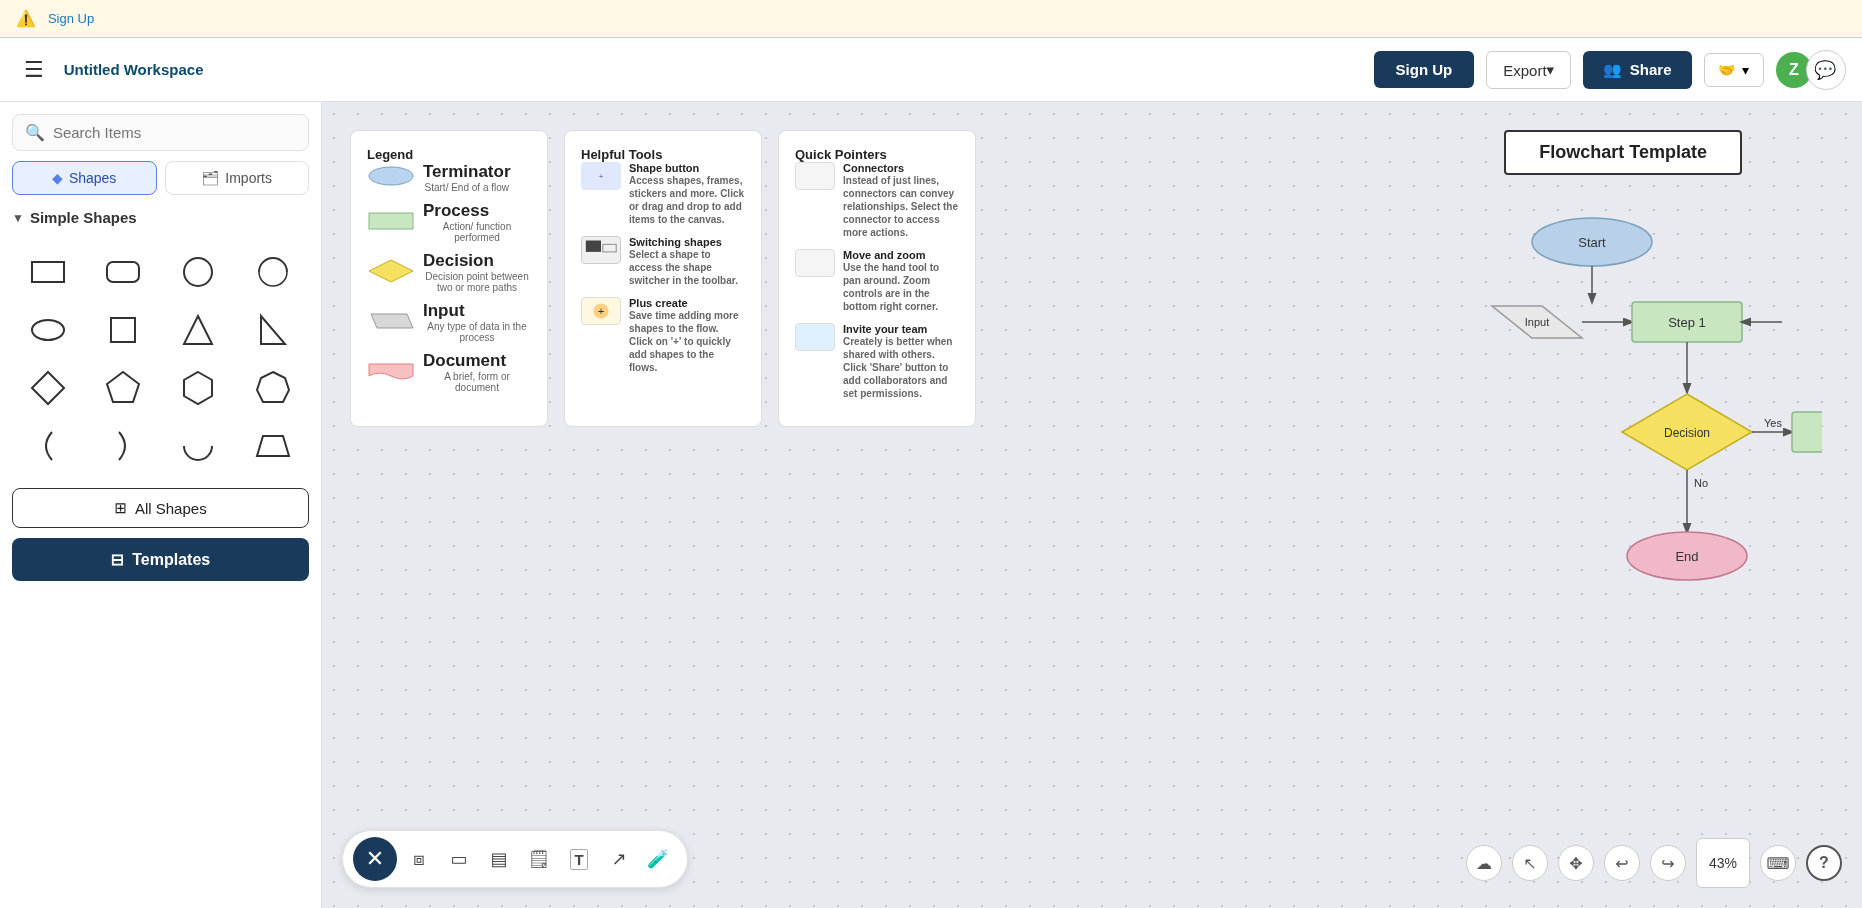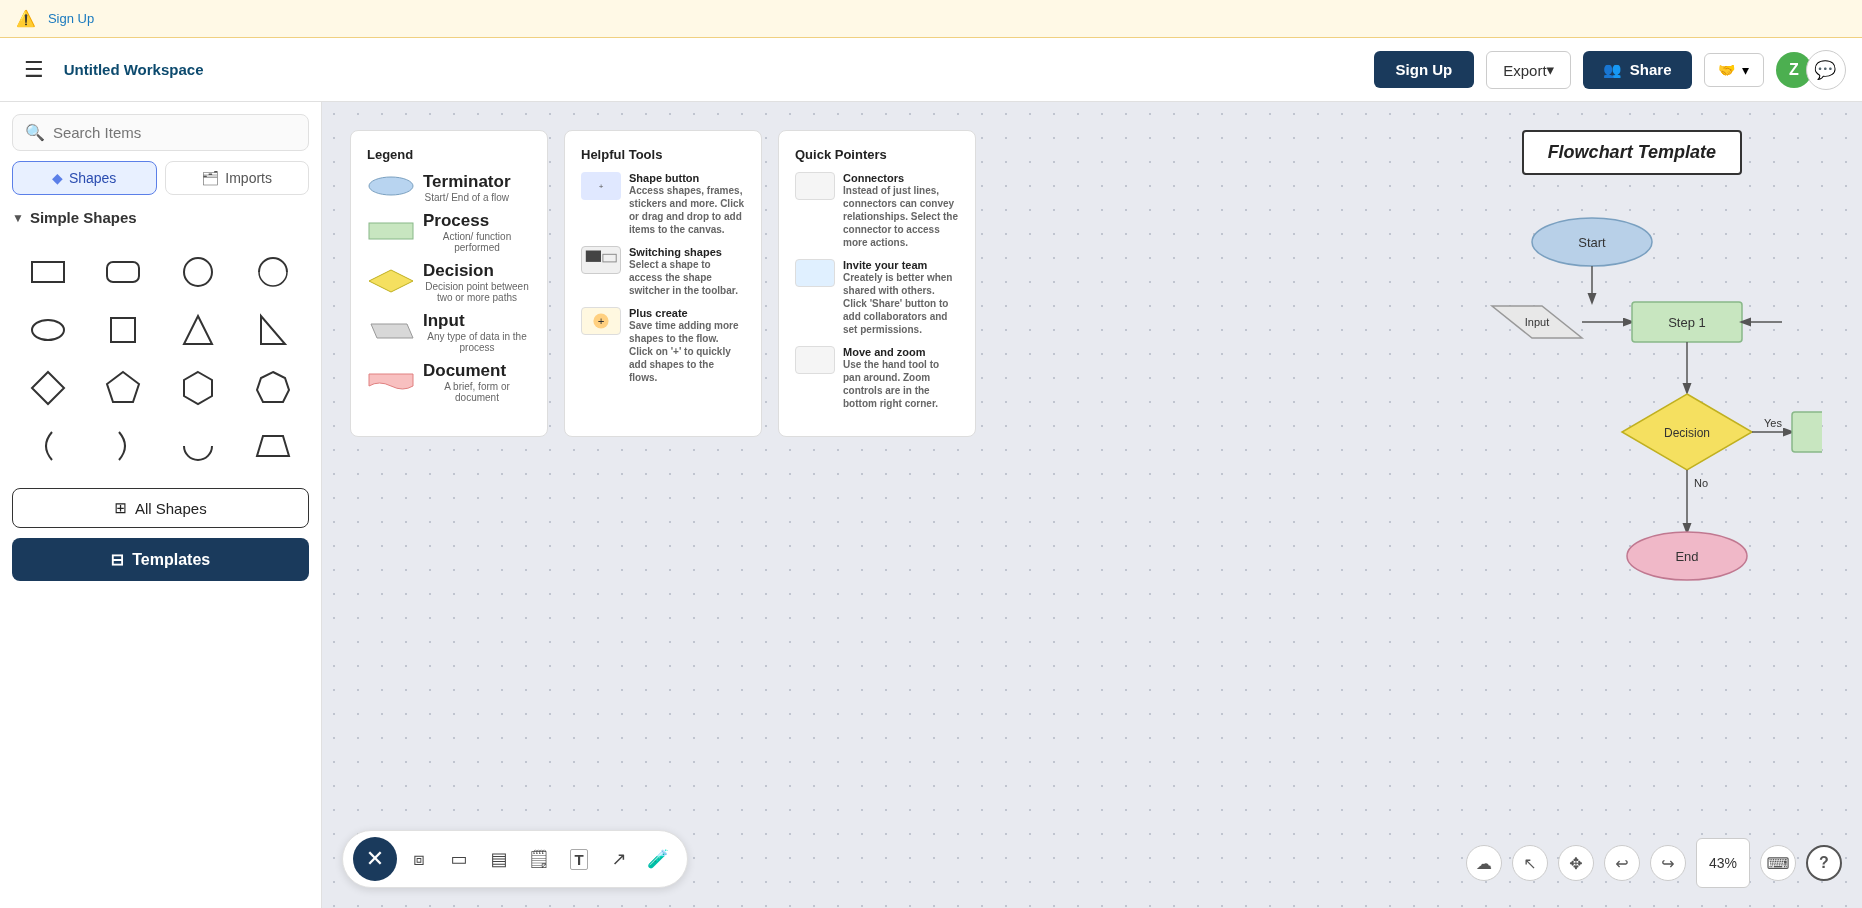--- a/index.html
+++ b/index.html
@@ -257,26 +257,25 @@
       background-size: 24px 24px;
     }
 
     
     .flowchart-title {
       position: absolute;
       top: 28px;
       right: 120px;
       background: #fff;
       border: 2px solid #333;
-      padding: 10px 24px;
+      padding: 10px 33px;
       font-size: 18px;
       font-weight: 700;
       border-radius: 4px;
       color: #222;
-      font-style: italic;
     }
 
     
     .info-cards {
       position: absolute;
       top: 28px;
       left: 28px;
       display: flex;
       gap: 16px;
     }
@@ -284,21 +283,20 @@
       background: #fff;
       border: 1px solid #ddd;
       border-radius: 8px;
       padding: 16px;
       width: 198px;
       font-size: 12px;
     }
     .info-card h3 {
       font-size: 13px;
       font-weight: 700;
-      margin-bottom: 10px;
       color: #222;
     }
     .legend-item {
       display: flex;
       align-items: center;
       gap: 8px;
       margin-bottom: 8px;
     }
     .legend-shape {
       flex-shrink: 0;
@@ -661,31 +659,31 @@
       <div class="info-card">
         <h3>Quick Pointers</h3>
         <div class="quick-item">
           <div class="quick-thumb"></div>
           <div class="helpful-text">
             <h4>Connectors</h4>
             <p>Instead of just lines, connectors can convey relationships. Select the connector to access more actions.</p>
           </div>
         </div>
         <div class="quick-item">
+          <div class="quick-thumb"></div>
+          <div class="helpful-text">
+            <h4>Move and zoom</h4>
+            <p>Use the hand tool to pan around. Zoom controls are in the bottom right corner.</p>
+          </div>
+        </div>
+        <div class="quick-item">
           <div class="quick-thumb" style="background:#e0f0ff;"></div>
           <div class="helpful-text">
             <h4>Invite your team</h4>
             <p>Creately is better when shared with others. Click 'Share' button to add collaborators and set permissions.</p>
-          </div>
-        </div>
-        <div class="quick-item">
-          <div class="quick-thumb"></div>
-          <div class="helpful-text">
-            <h4>Move and zoom</h4>
-            <p>Use the hand tool to pan around. Zoom controls are in the bottom right corner.</p>
           </div>
         </div>
       </div>
 
     </div>
 
     <div class="flowchart-title">Flowchart Template</div>
 
     <div style="position:absolute; top:100px; right:40px;">
       <svg width="460" height="440" viewBox="0 0 460 440">

